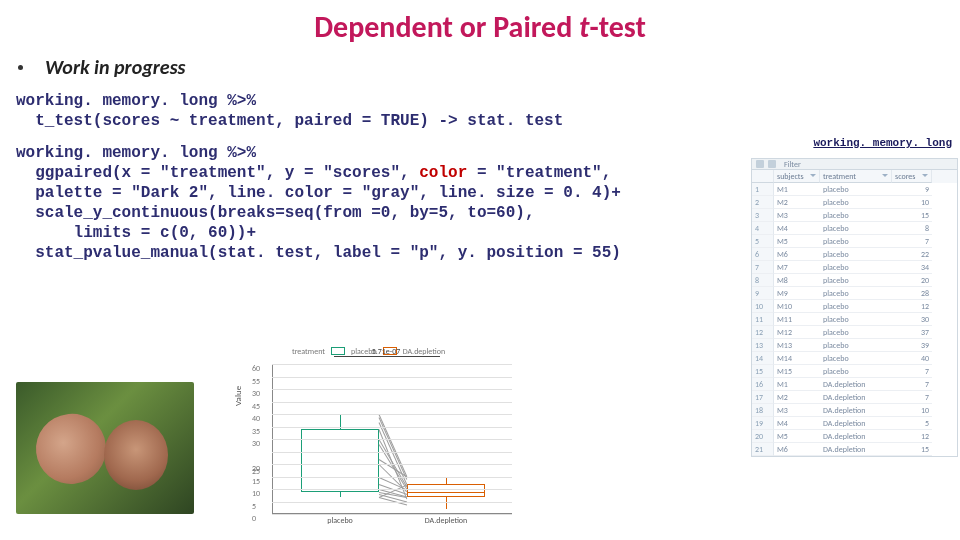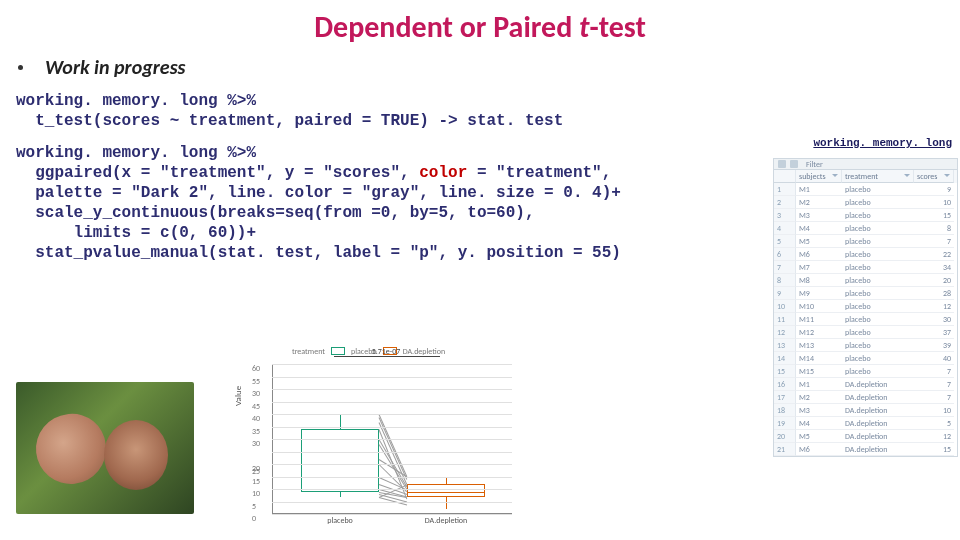--- a/index.html
+++ b/index.html
@@ -5,21 +5,21 @@
   * { box-sizing: border-box; margin: 0; padding: 0; }
   body { width: 960px; height: 540px; font-family: Calibri, Arial, sans-serif; background: #fff; overflow: hidden; position: relative; }
   .title { text-align: center; font-size: 30px; font-weight: bold; color: #c2185b; margin-top: 8px; }
   .title .ital { font-style: italic; }
   .bullet-row { display: flex; align-items: center; margin-top: 10px; margin-left: 18px; font-size: 20px; color: #222; }
   .bullet-dot { width: 5px; height: 5px; background: #333; border-radius: 50%; margin-right: 22px; }
   .bullet-row .wip { font-style: italic; font-weight: bold; margin-right: 0; }
   .codeblock { font-family: "Courier New", monospace; font-size: 16px; font-weight: bold; color: #2d2d70; margin-left: 16px; margin-top: 12px; line-height: 1.25; white-space: pre; max-width: 745px; }
   .codeblock .arg { color: #c00000; }
   .side-label { position: absolute; top: 137px; right: 8px; font-family: "Courier New", monospace; font-size: 11px; font-weight: bold; color: #1a1a5c; text-decoration: underline; }
-  .data-table { position: absolute; top: 158px; right: 2px; width: 185px; font-size: 8px; color: #555; }
+  .data-table { position: absolute; top: 158px; right: 2px; width: 207px; font-size: 8px; color: #555; }
   .dt-toolbar { height: 12px; background: #eef2f5; border: 1px solid #cfd8e0; display: flex; align-items: center; padding: 0 4px; gap: 4px; }
   .dt-toolbar .ic { width: 8px; height: 8px; background: #c3d0db; border-radius: 1px; }
   .dt-toolbar .flt { color: #7a8aa0; font-size: 8px; margin-left: 4px; }
   .dt-head { display: grid; grid-template-columns: 22px 46px 72px 40px; background: #f4f7fa; border-left: 1px solid #cfd8e0; border-right: 1px solid #cfd8e0; }
   .dt-head div { border-bottom: 1px solid #cfd8e0; border-right: 1px solid #e2e8ee; padding: 1px 3px; position: relative; color: #6b7c93; font-weight: 500; }
   .dt-head .carrot::after { content: ""; position: absolute; right: 3px; top: 4px; width: 0; height: 0; border-left: 3px solid transparent; border-right: 3px solid transparent; border-top: 3px solid #9db1c6; }
   .dt-body { border-left: 1px solid #cfd8e0; border-right: 1px solid #cfd8e0; border-bottom: 1px solid #cfd8e0; max-height: 335px; overflow: hidden; }
   .dt-row { display: grid; grid-template-columns: 22px 46px 72px 40px; }
   .dt-row div { border-bottom: 1px solid #eceff3; padding: 1px 3px; white-space: nowrap; overflow: hidden; text-overflow: ellipsis; color: #7a8aa0; }
   .dt-row div:first-child { background: #f4f7fa; color: #8aa0b5; text-align: left; border-right: 1px solid #e2e8ee; }

